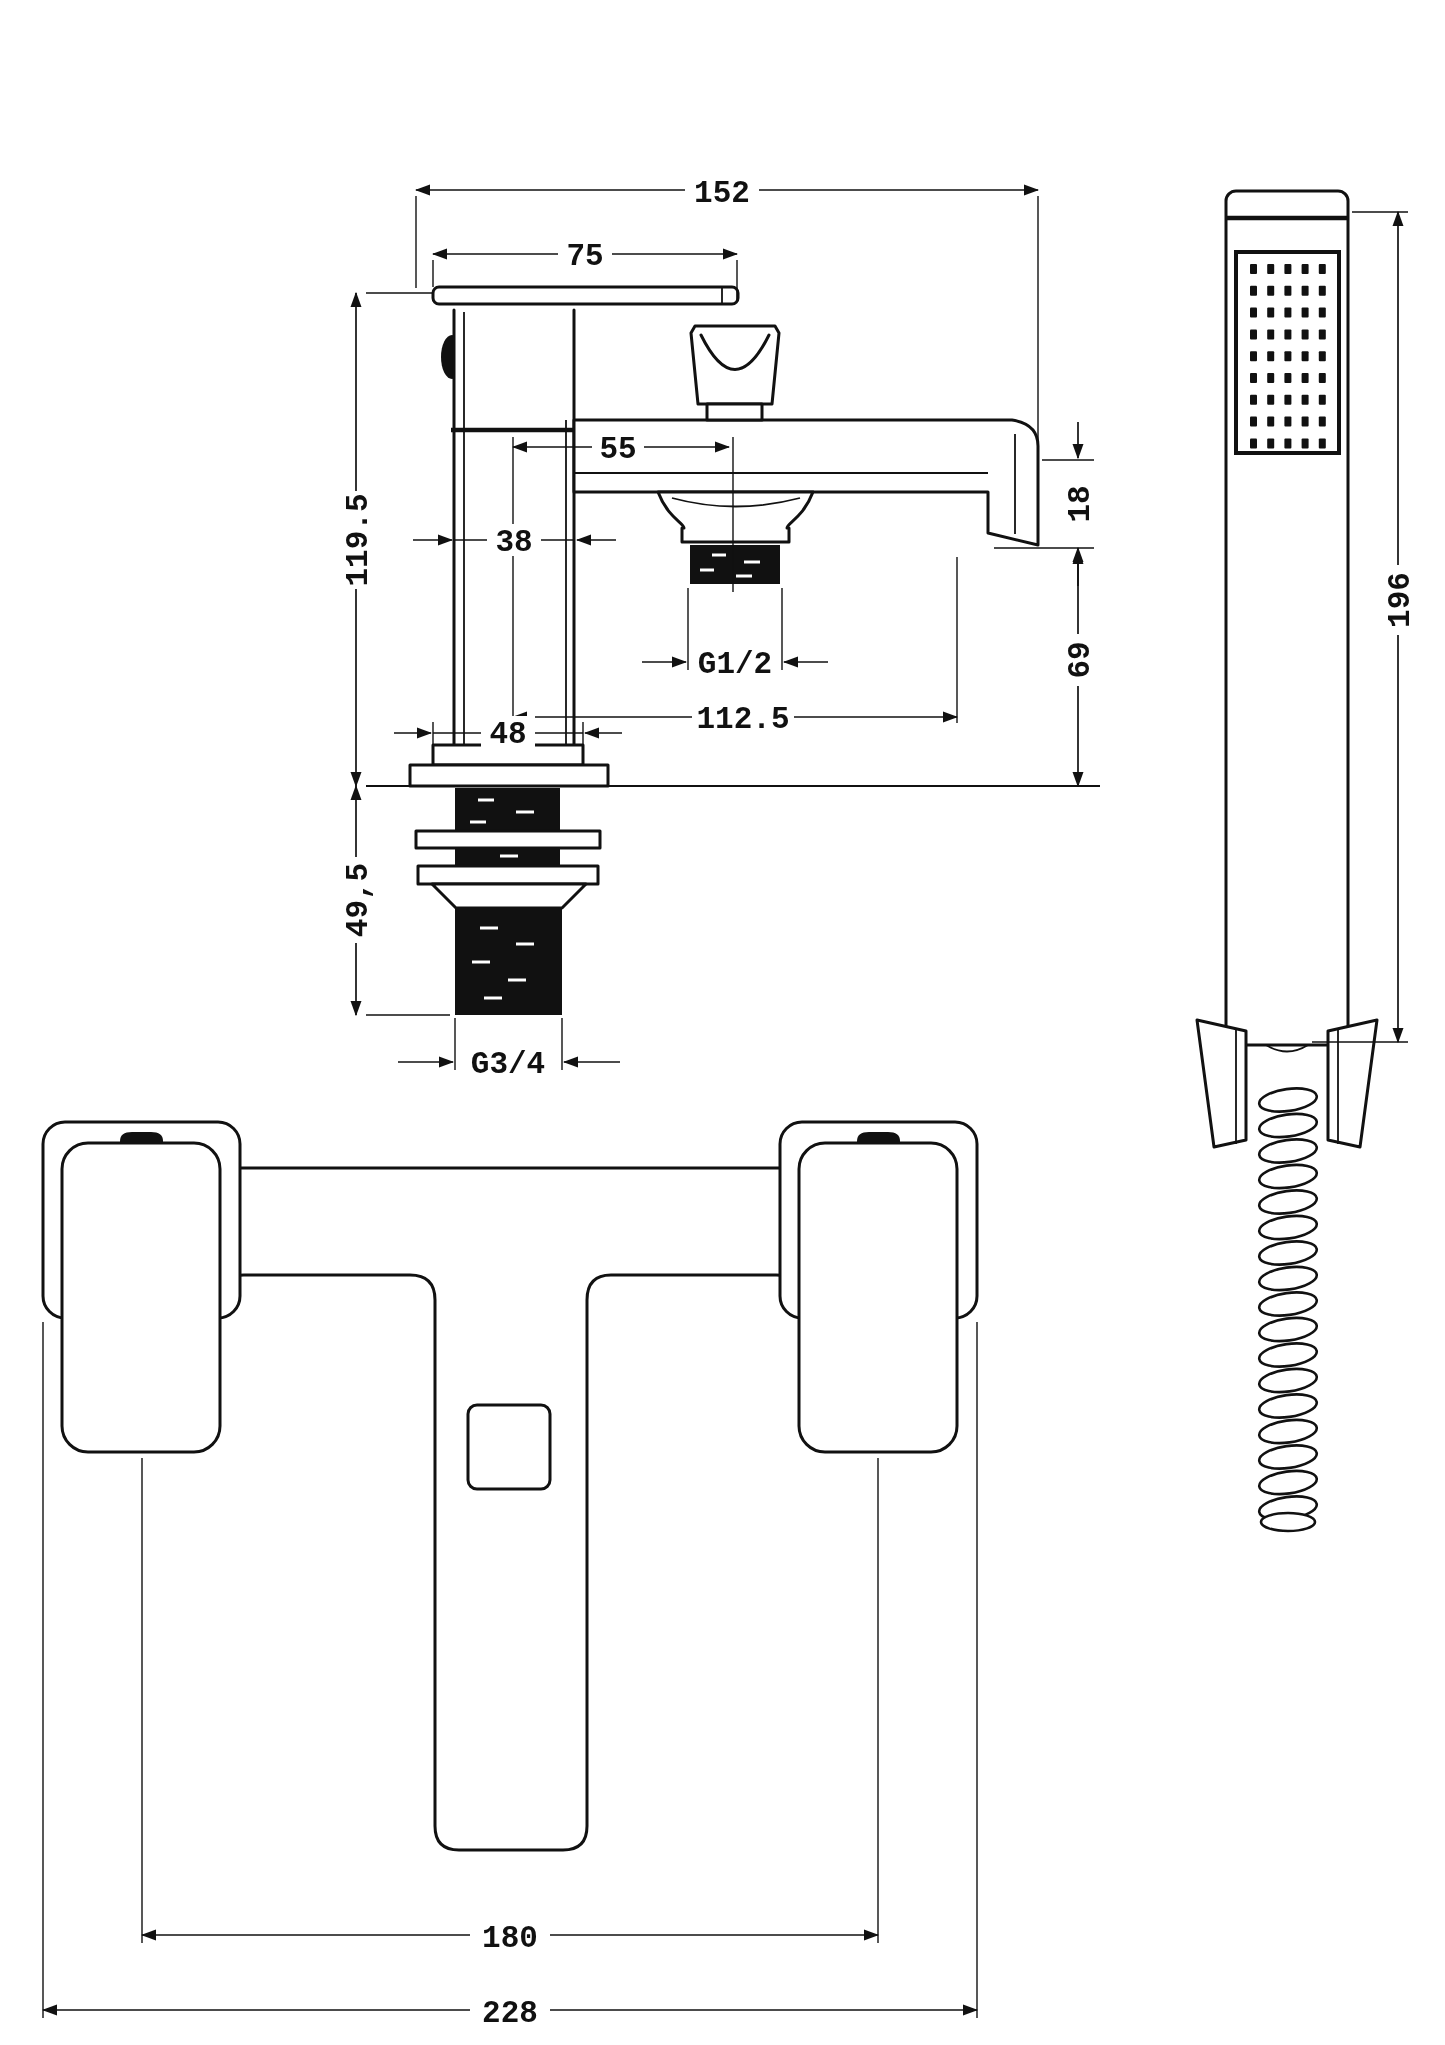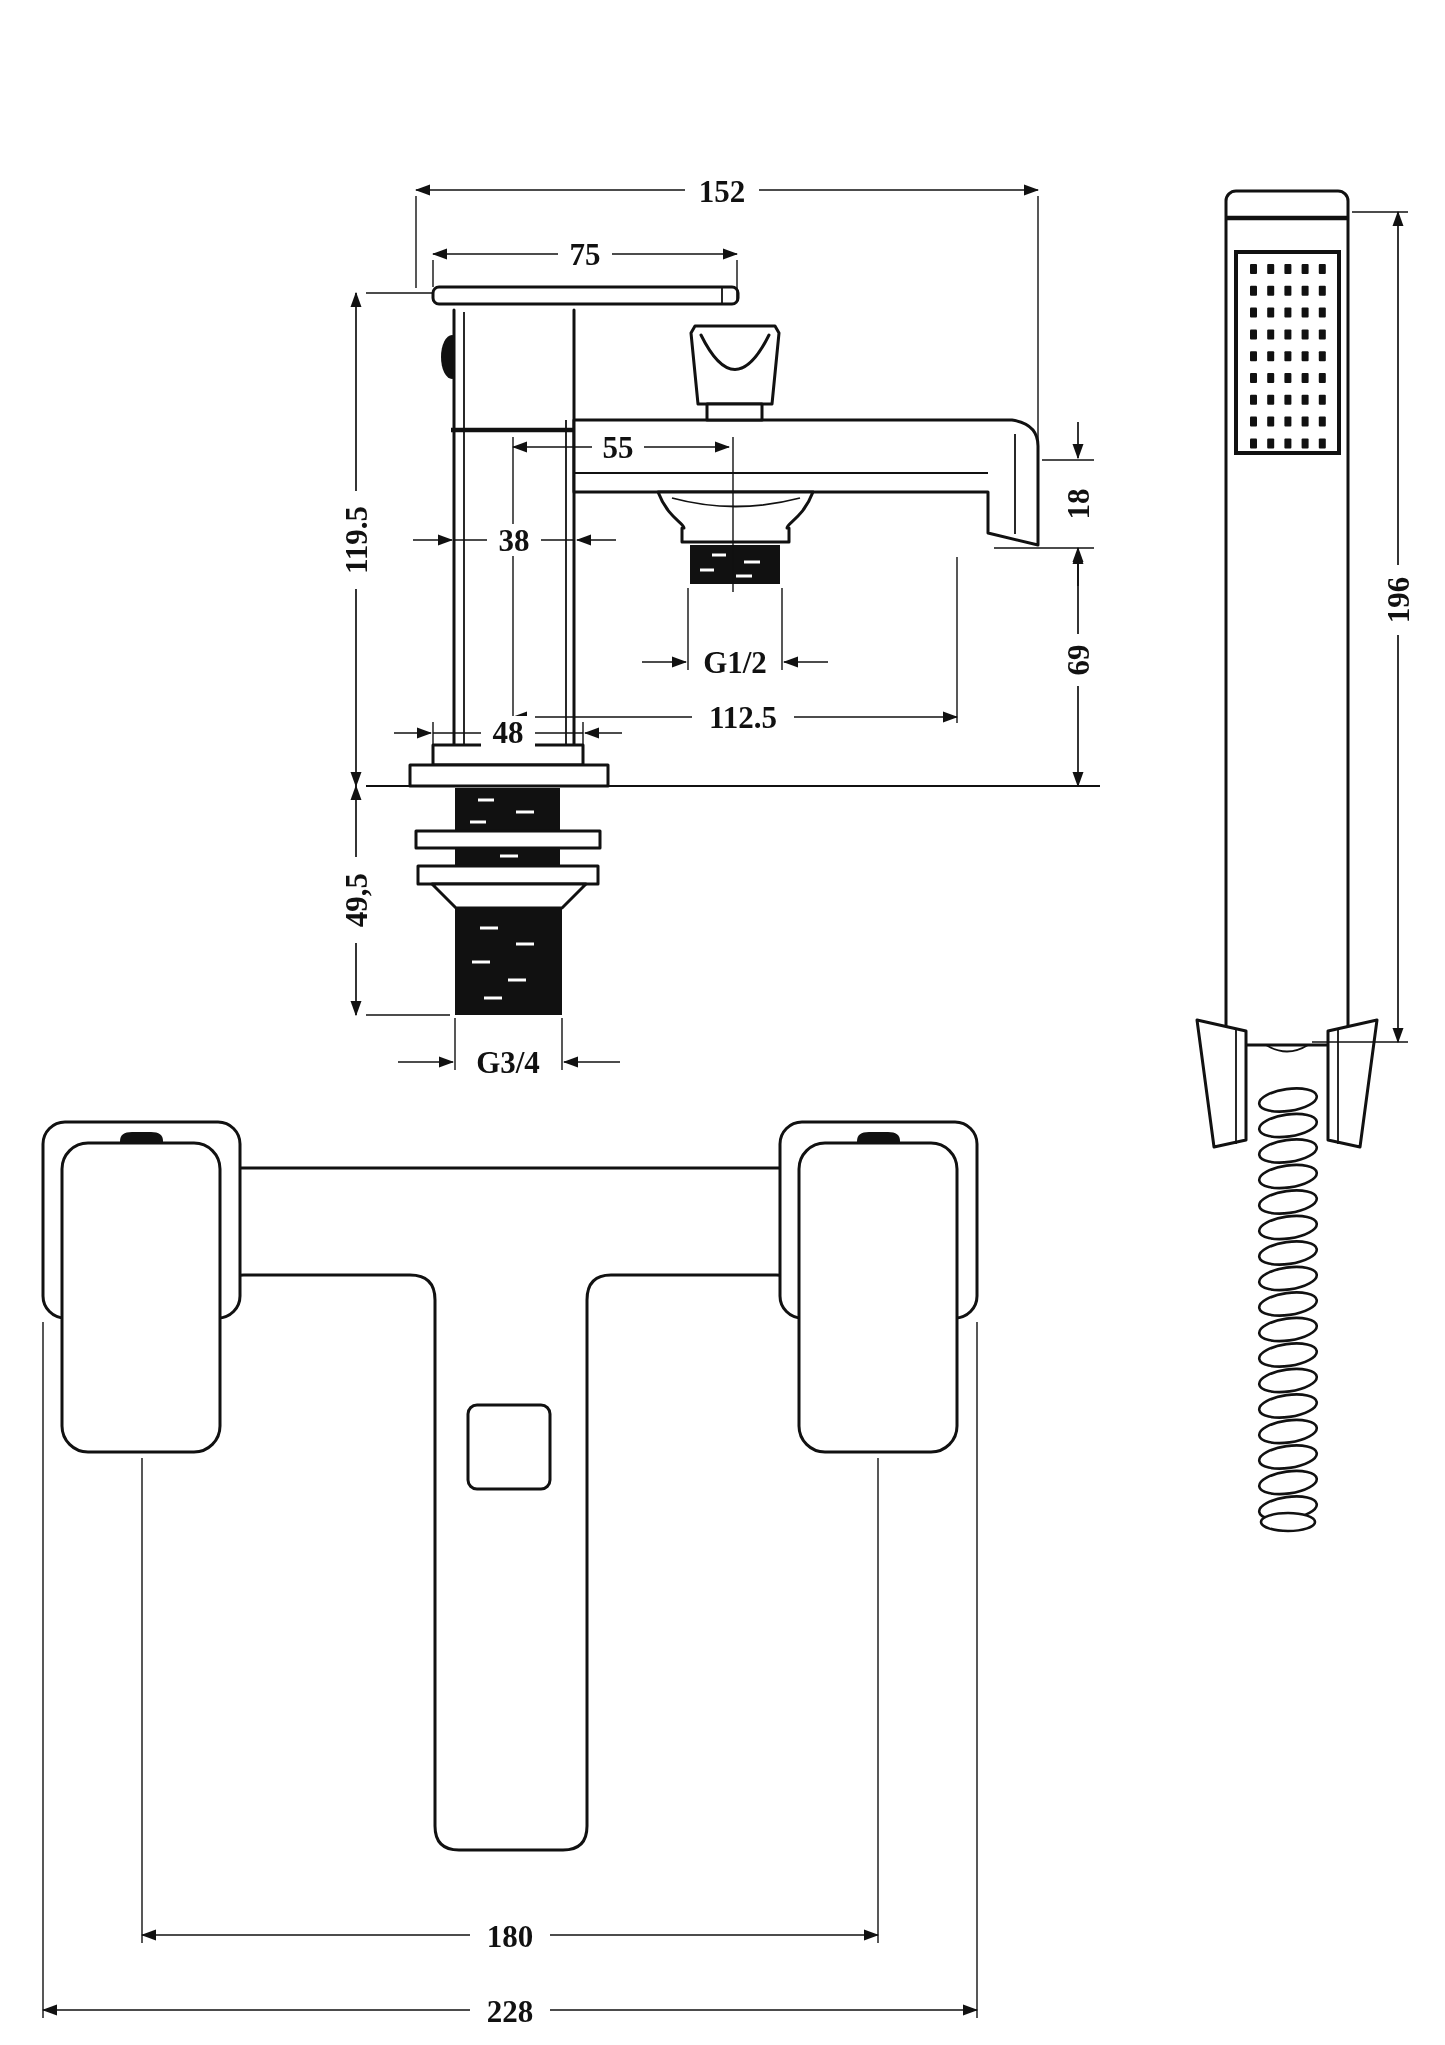--- a/index.html
+++ b/index.html
@@ -1,20 +1,20 @@
 <!DOCTYPE html>
 <html><head>
 <meta charset="utf-8">
 <style>
   html,body{margin:0;padding:0;background:#e8e8e8;}
   .sheet{
     position:relative;
     width:1445px;height:2045px;
     background:#ffffff;
-    font-family:Liberation Serif, serif;
+    font-family:Liberation Mono, monospace;
     overflow:hidden;
   }
   svg{position:absolute;left:0;top:0;}
   .outline{stroke:#111;stroke-width:3;fill:none;stroke-linejoin:round;stroke-linecap:round;}
   .outline-thick{stroke:#111;stroke-width:4.5;fill:none;}
   .outline-thin{stroke:#111;stroke-width:1.8;fill:none;}
   .whitefill{fill:#fff;}
   .blackfill{fill:#111;stroke:none;}
   .dim{stroke:#111;stroke-width:1.7;fill:none;}
   .ext{stroke:#111;stroke-width:1.4;fill:none;}

